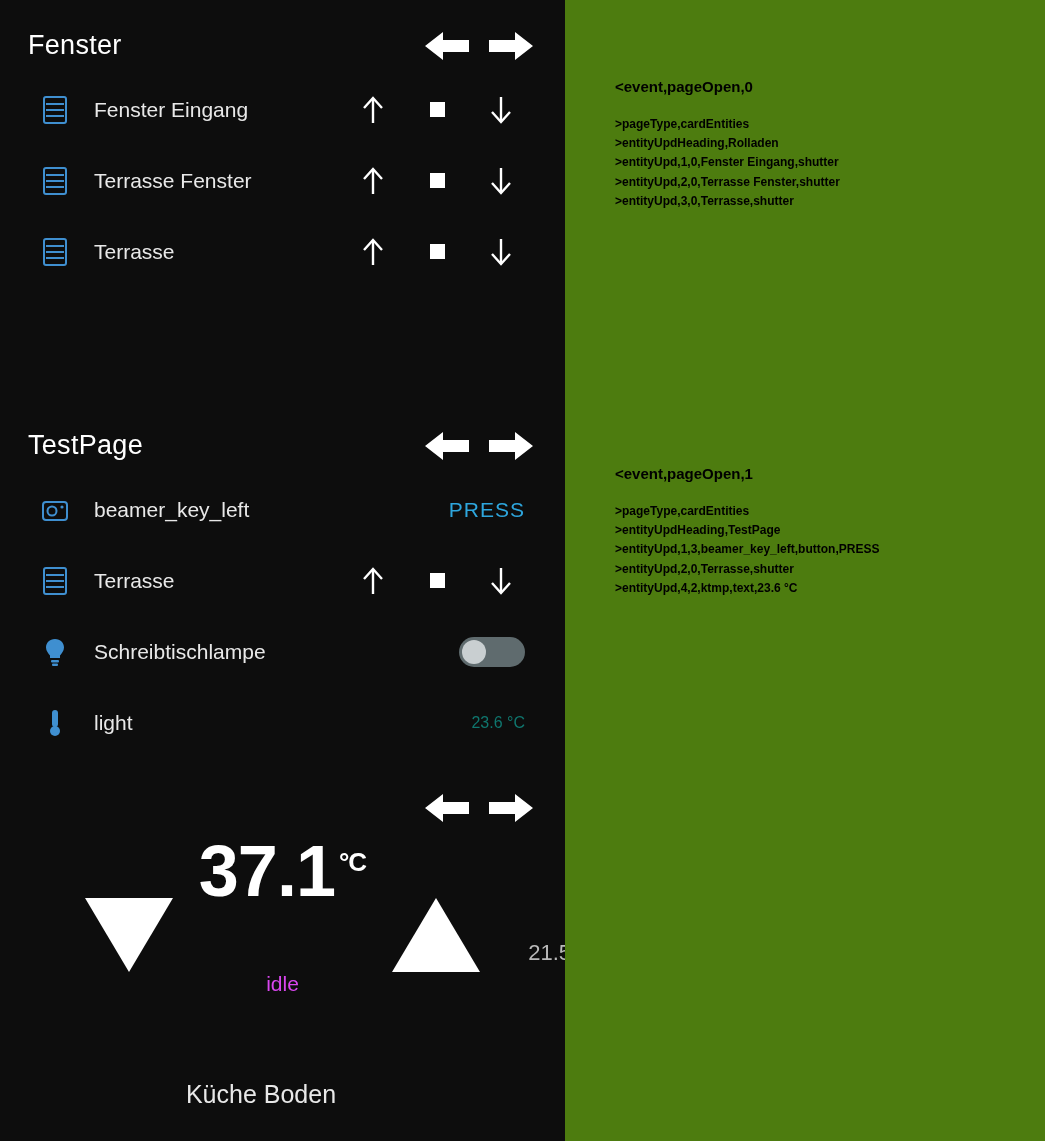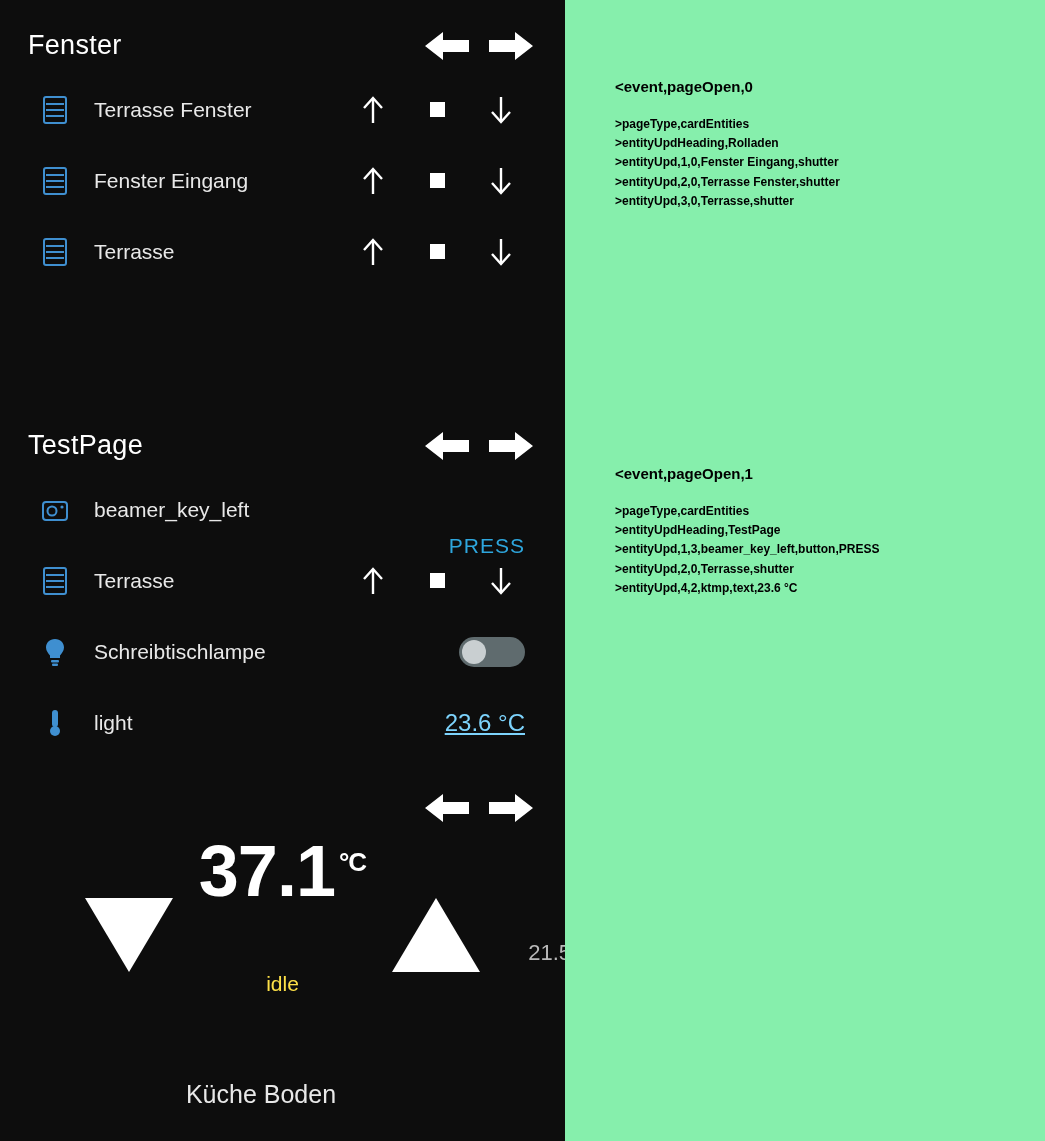--- a/index.html
+++ b/index.html
@@ -121,34 +121,32 @@
   .stop-square {
     width: 15px;
     height: 15px;
     background: #ffffff;
   }
   .value-right {
     position: absolute;
     right: 40px;
     top: 50%;
     transform: translateY(-50%);
-    font-size: 24px;
-    color: #7dd3fc;
+    font-size: 16px;
+    color: #0f766e;
     white-space: nowrap;
-    text-decoration: underline;
   }
   .press-btn {
     position: absolute;
     right: 40px;
     top: 50%;
     transform: translateY(-50%);
     font-size: 21px;
     color: #2ea6dd;
     letter-spacing: 1px;
-    margin-top: 36px;
   }
   .toggle {
     position: absolute;
     right: 40px;
     top: 50%;
     transform: translateY(-50%);
     width: 66px;
     height: 30px;
     border-radius: 15px;
     background: #5f6b6e;
@@ -207,21 +205,21 @@
     text-align: right;
     color: #b9b9b9;
     font-size: 22px;
   }
   .temp-state {
     position: absolute;
     left: 0;
     top: 142px;
     width: 565px;
     text-align: center;
-    color: #fde047;
+    color: #d946ef;
     font-size: 21px;
   }
   .tri-down {
     position: absolute;
     left: 85px;
     top: 68px;
     width: 0;
     height: 0;
     border-left: 44px solid transparent;
     border-right: 44px solid transparent;
@@ -247,21 +245,21 @@
     font-size: 25px;
   }
 
   
   .log {
     position: absolute;
     left: 565px;
     top: 0;
     width: 480px;
     height: 1141px;
-    background: #86efac;
+    background: #4d7c0f;
     color: #000000;
   }
   .log-block { position: absolute; left: 50px; }
   .log-block.b1 { top: 78px; }
   .log-block.b2 { top: 465px; }
   .log-block.b3 { top: 882px; }
   .log-event {
     font-size: 15px;
     font-weight: bold;
     margin-bottom: 20px;
@@ -302,21 +300,21 @@
 
         <div class="row">
           <div class="row-icon">
             <svg width="24" height="28" viewBox="0 0 24 28">
                 <rect x="1" y="1" width="22" height="26" rx="2" fill="none" stroke="#3f8fd0" stroke-width="2"></rect>
                 <line x1="3" y1="8" x2="21" y2="8" stroke="#3f8fd0" stroke-width="2"></line>
                 <line x1="3" y1="14" x2="21" y2="14" stroke="#3f8fd0" stroke-width="2"></line>
                 <line x1="3" y1="20" x2="21" y2="20" stroke="#3f8fd0" stroke-width="2"></line>
               </svg>
           </div>
-          <div class="row-label">Terrasse Fenster</div>
+          <div class="row-label">Fenster Eingang</div>
           <div class="shutter-ctrls">
             <div class="sc sc-up">
               <svg width="26" height="30" viewBox="0 0 26 30">
                   <line x1="13" y1="28" x2="13" y2="4" stroke="#ffffff" stroke-width="2.4"></line>
                   <polyline points="4,13 13,3 22,13" fill="none" stroke="#ffffff" stroke-width="2.4"></polyline>
                 </svg>
             </div>
             <div class="sc sc-stop">
                 <div class="stop-square"></div>
               </div>
@@ -331,21 +329,21 @@
 
         <div class="row">
           <div class="row-icon">
             <svg width="24" height="28" viewBox="0 0 24 28">
                 <rect x="1" y="1" width="22" height="26" rx="2" fill="none" stroke="#3f8fd0" stroke-width="2"></rect>
                 <line x1="3" y1="8" x2="21" y2="8" stroke="#3f8fd0" stroke-width="2"></line>
                 <line x1="3" y1="14" x2="21" y2="14" stroke="#3f8fd0" stroke-width="2"></line>
                 <line x1="3" y1="20" x2="21" y2="20" stroke="#3f8fd0" stroke-width="2"></line>
               </svg>
           </div>
-          <div class="row-label">Fenster Eingang</div>
+          <div class="row-label">Terrasse Fenster</div>
           <div class="shutter-ctrls">
             <div class="sc sc-up">
               <svg width="26" height="30" viewBox="0 0 26 30">
                   <line x1="13" y1="28" x2="13" y2="4" stroke="#ffffff" stroke-width="2.4"></line>
                   <polyline points="4,13 13,3 22,13" fill="none" stroke="#ffffff" stroke-width="2.4"></polyline>
                 </svg>
             </div>
             <div class="sc sc-stop">
                 <div class="stop-square"></div>
               </div>

